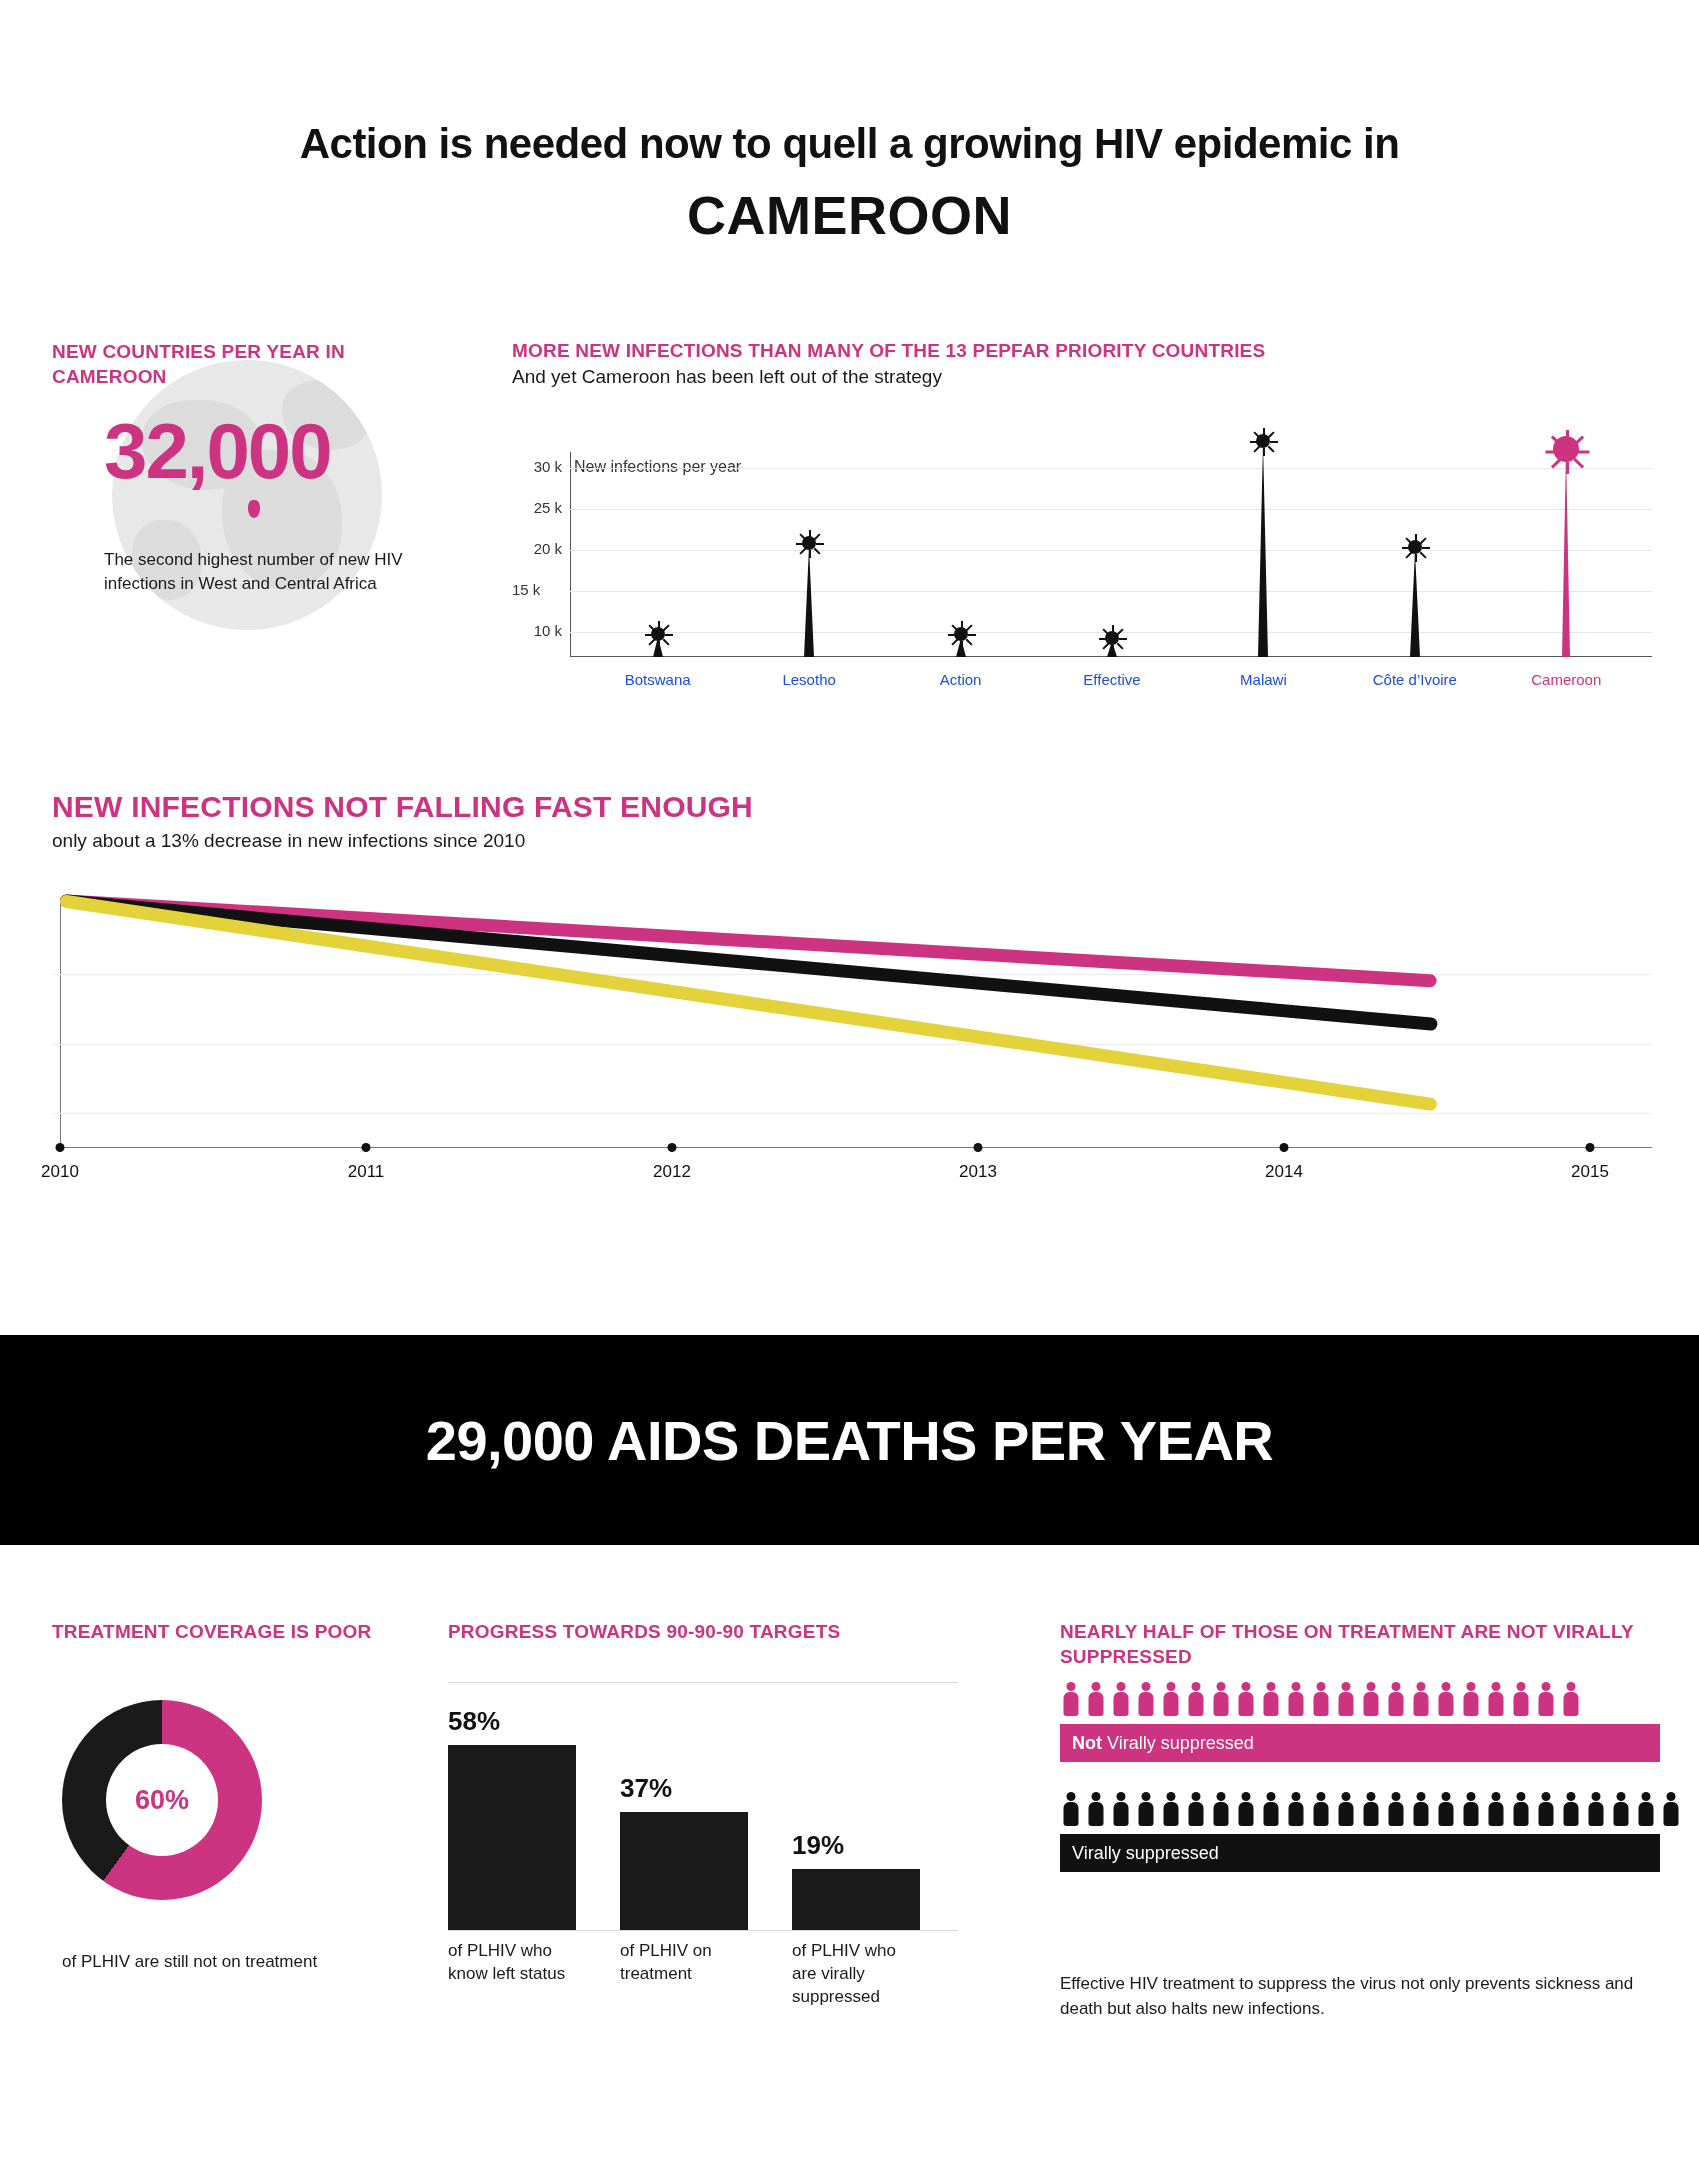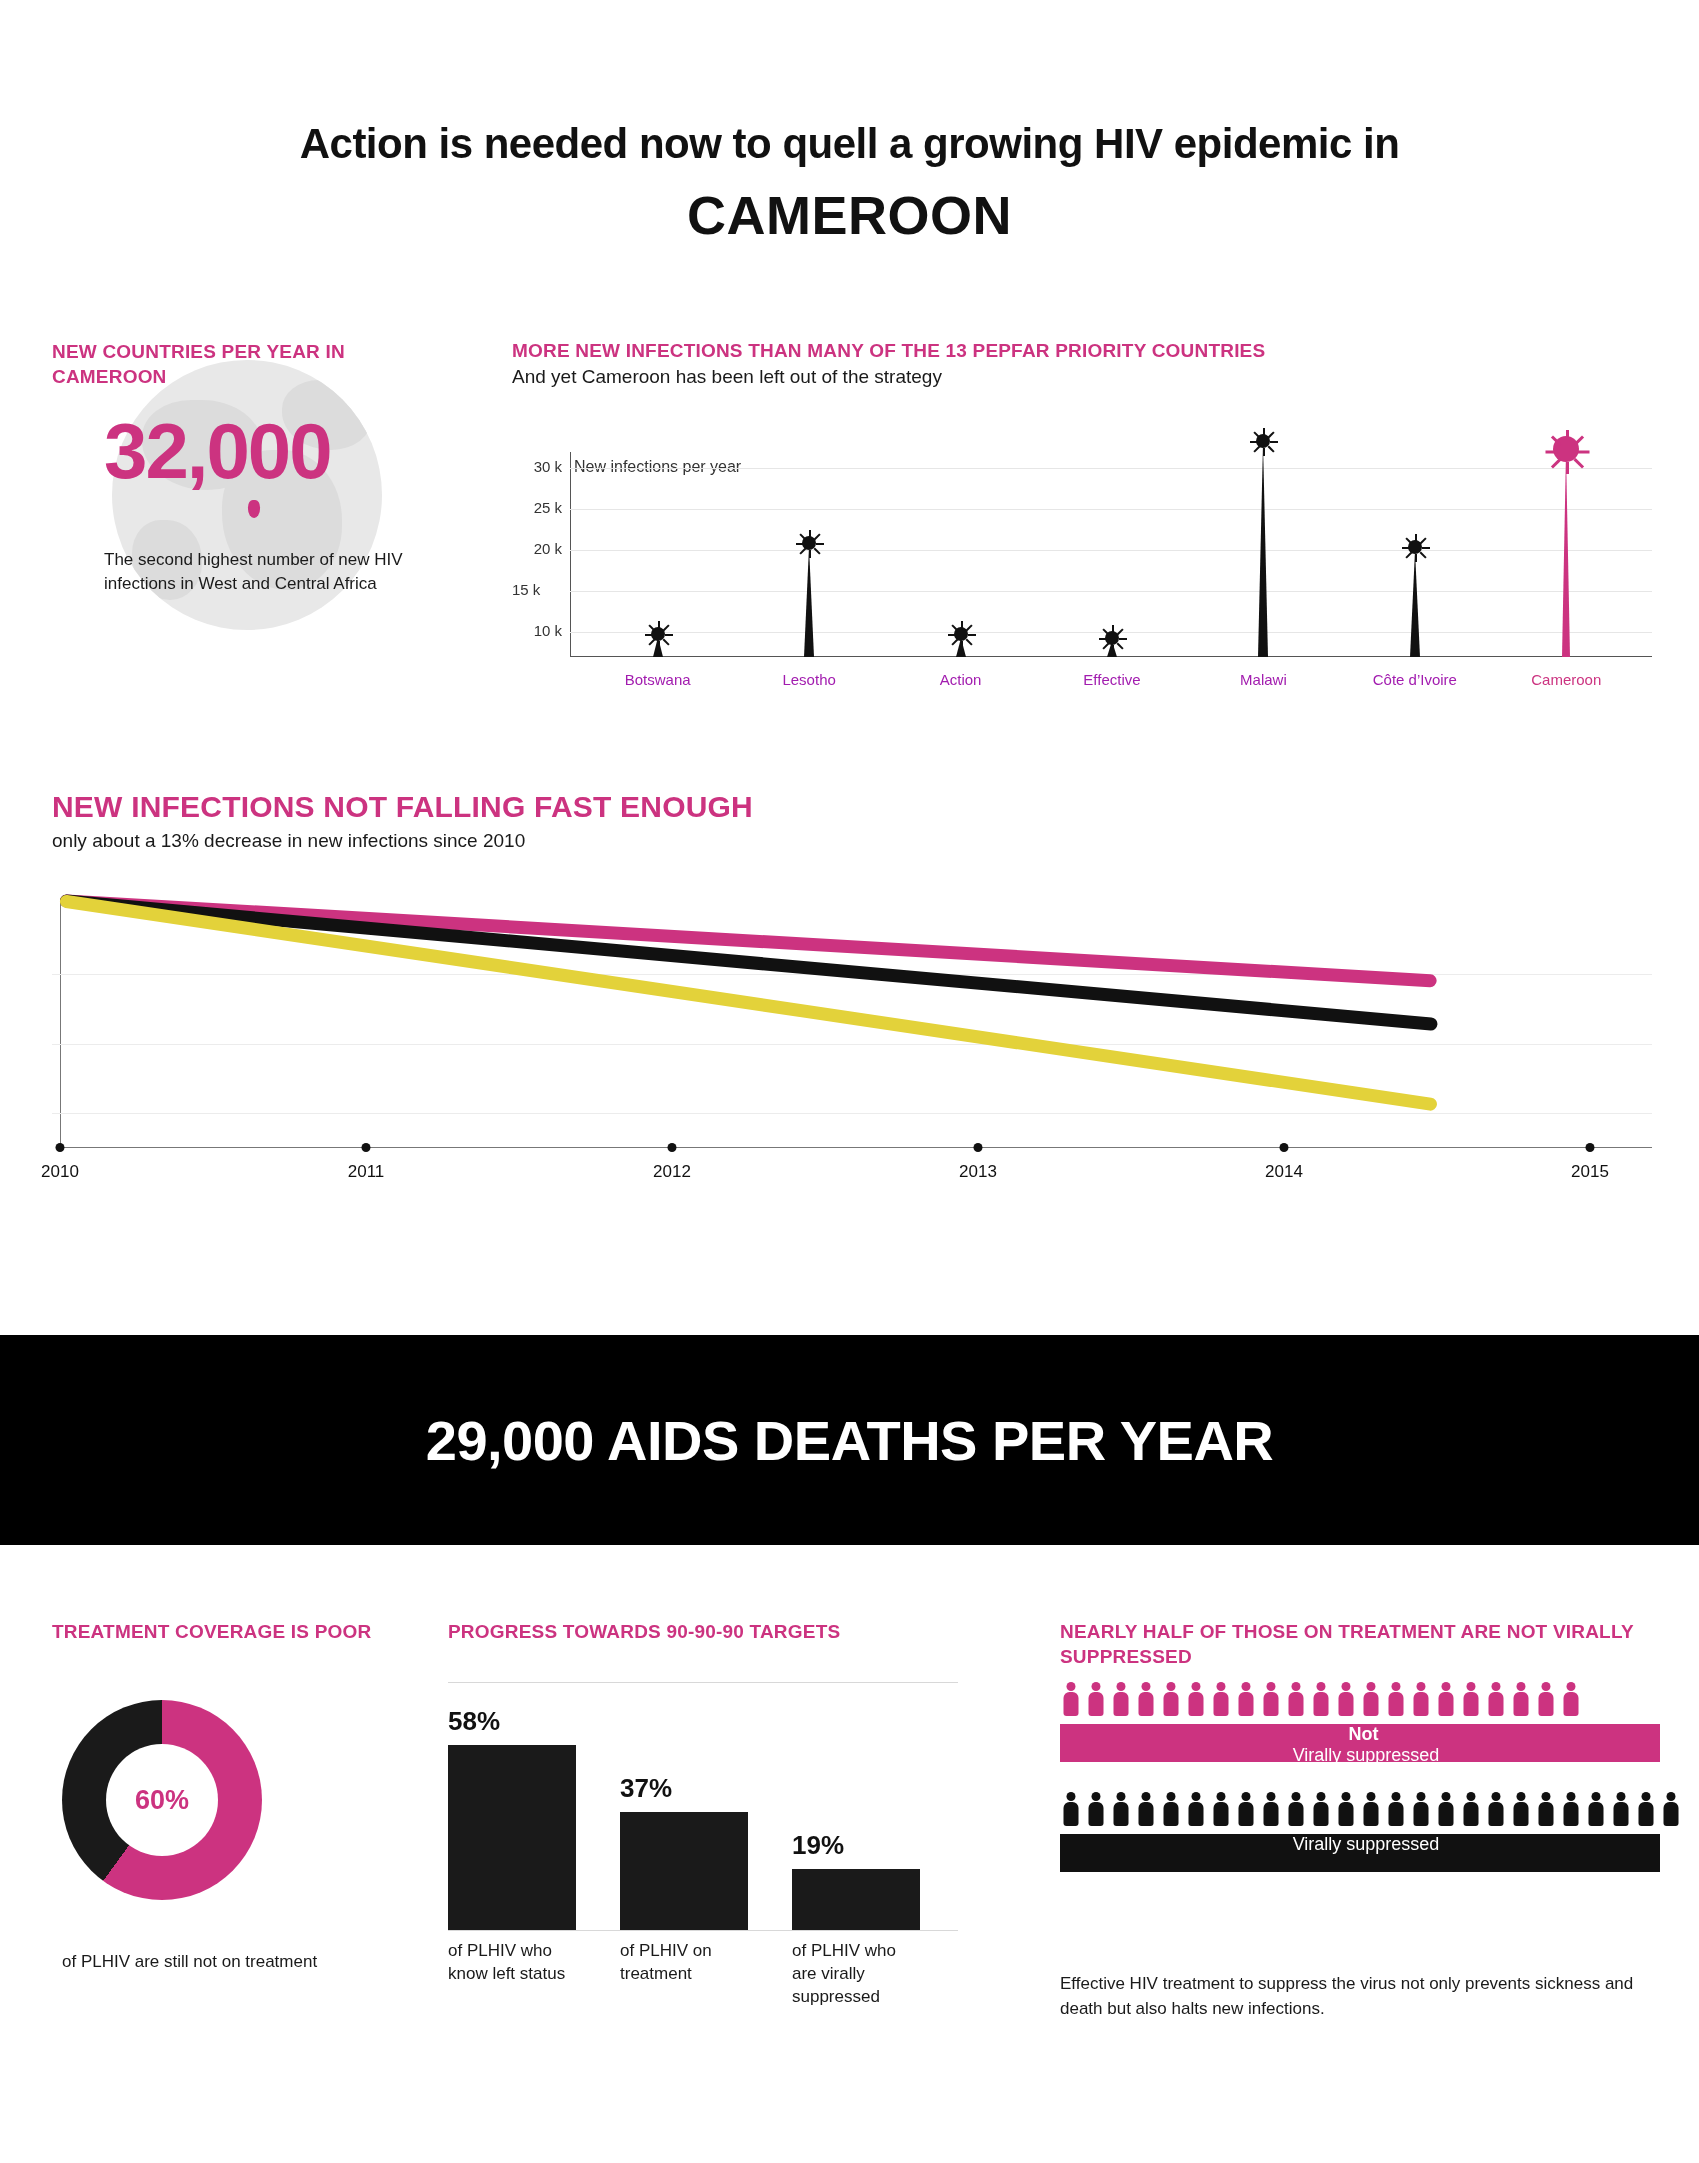--- a/index.html
+++ b/index.html
@@ -84,21 +84,21 @@
     position:absolute; left:50%; transform:translateX(-50%);
     width:14px; height:14px; border-radius:50%;
   }
   .lolli .spikes { position:absolute; left:50%; transform:translateX(-50%); }
   .lolli .spikes span {
     position:absolute; left:50%; top:50%; width:2px; height:8px; background:#111;
     transform-origin:50% 0;
   }
   .lolli.pink .spikes span { background:#cc3380; width:3px; height:12px; }
   .cat-label {
-    position:absolute; bottom:14px; font-size:15px; color:#a21caf;
+    position:absolute; bottom:14px; font-size:15px; color:#1d4ed8;
     text-align:center; width:140px; transform:translateX(-50%);
   }
   .cat-label.pink { color:#cc3380; }
 
   
   .sec2 { position:absolute; top:790px; left:0; width:1699px; height:450px; }
   .sec2 h3 {
     position:absolute; left:52px; top:0; margin:0;
     color:#cc3380; font-size:30px; font-weight:bold; letter-spacing:0.2px;
   }
@@ -160,21 +160,21 @@
 
   .c3 { position:absolute; left:1060px; top:0; width:600px; }
   .people-row { position:absolute; left:0; width:600px; font-size:0; letter-spacing:1px; white-space:nowrap; }
   .pp { display:inline-block; width:22px; height:34px; position:relative; margin-right:3px; }
   .pp .head { position:absolute; left:50%; top:0; transform:translateX(-50%); width:9px; height:9px; border-radius:50%; }
   .pp .body { position:absolute; left:50%; top:10px; transform:translateX(-50%); width:15px; height:24px; border-radius:6px 6px 3px 3px; }
   .pp.pink .head, .pp.pink .body { background:#cc3380; }
   .pp.dark .head, .pp.dark .body { background:#111; }
   .barlabel {
     position:absolute; left:0; width:600px; height:38px; color:#fff;
-    font-size:18px; display:flex; align-items:center; padding-left:12px;flex-direction:column;
+    font-size:18px; display:flex; align-items:center; padding-left:12px;
   }
   .bl-pink { background:#cc3380; }
   .bl-dark { background:#111; }
   .bl-pink b { margin-right:5px; }
   .c3 .cap { position:absolute; left:0; top:352px; width:575px; font-size:17px; line-height:1.45; }
 </style>
 </head>
 <body>
 
 <div class="page">

